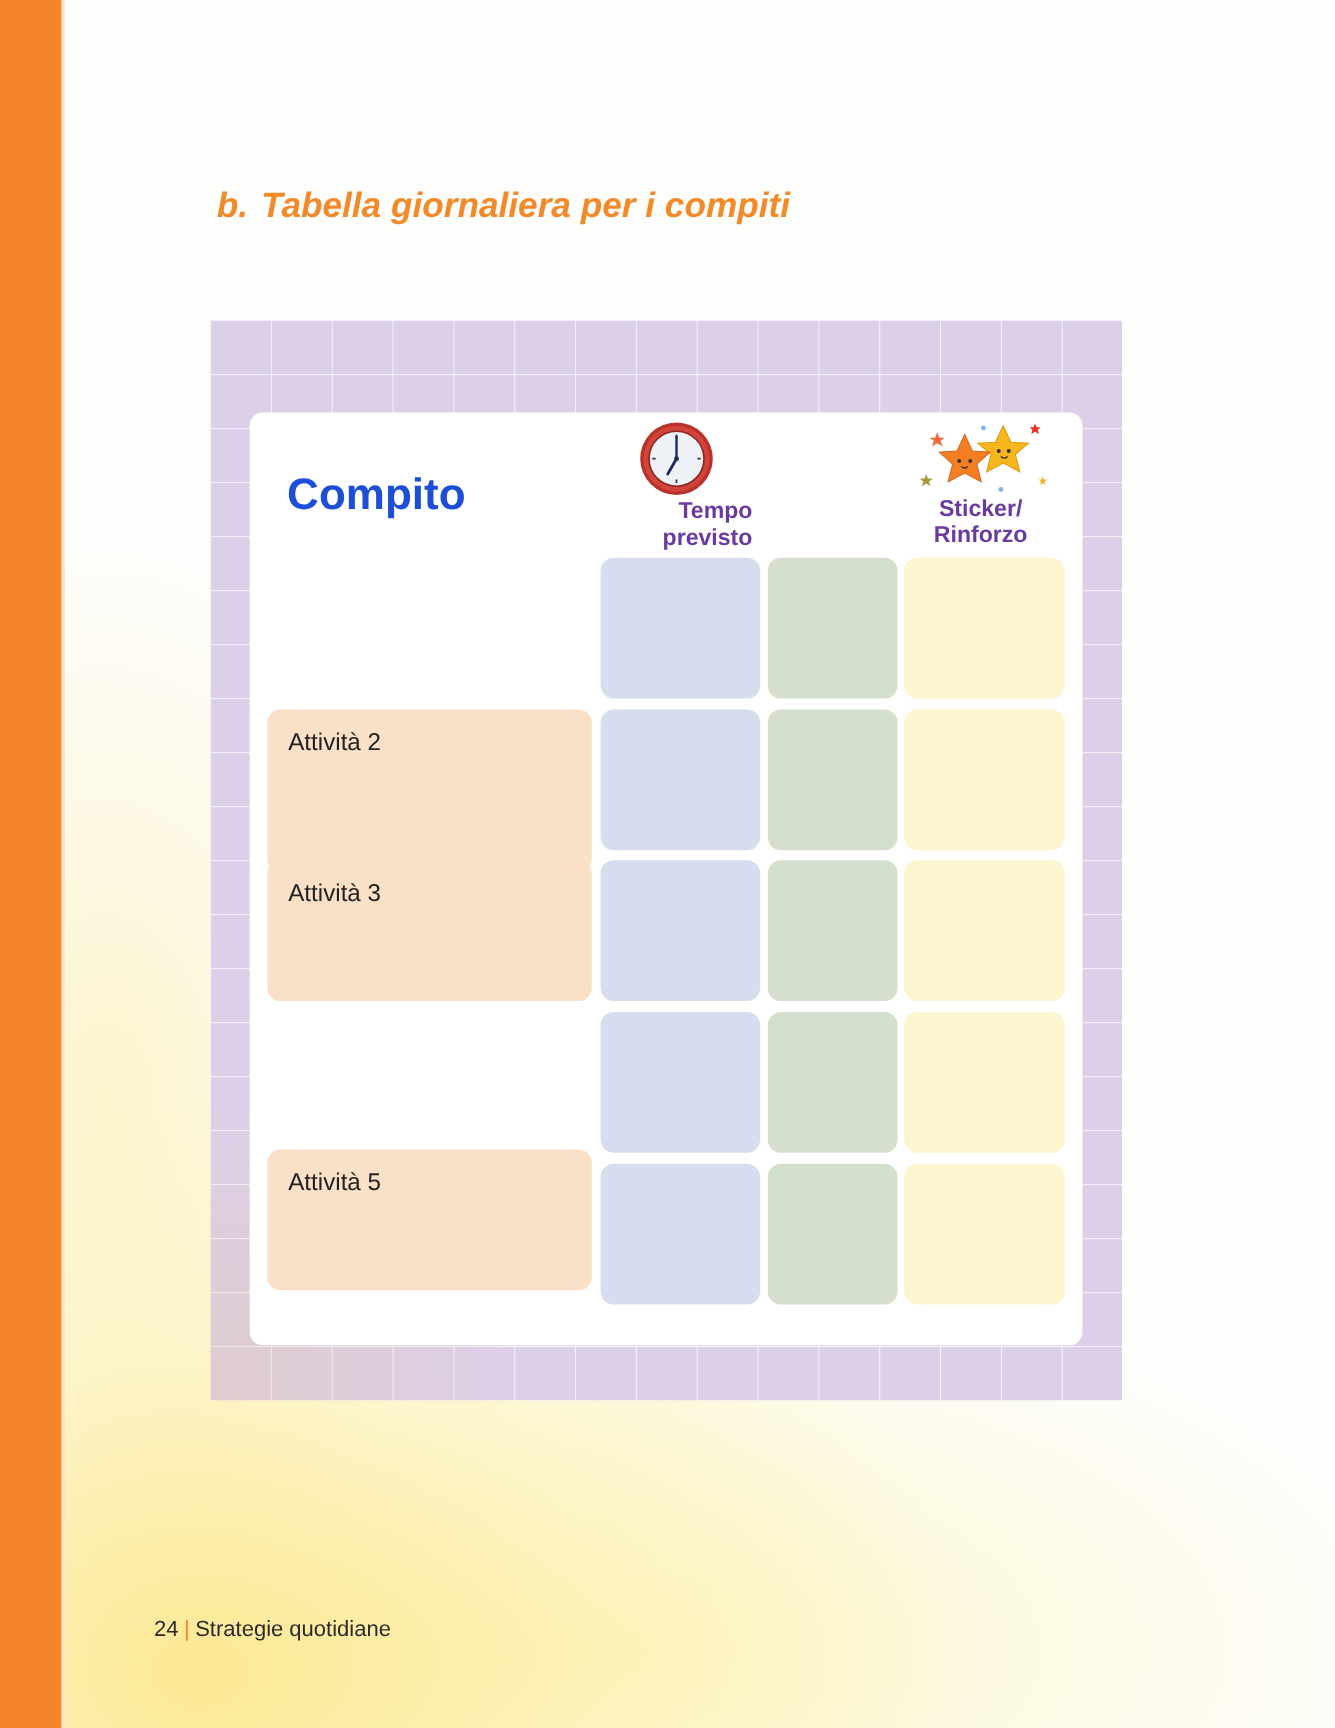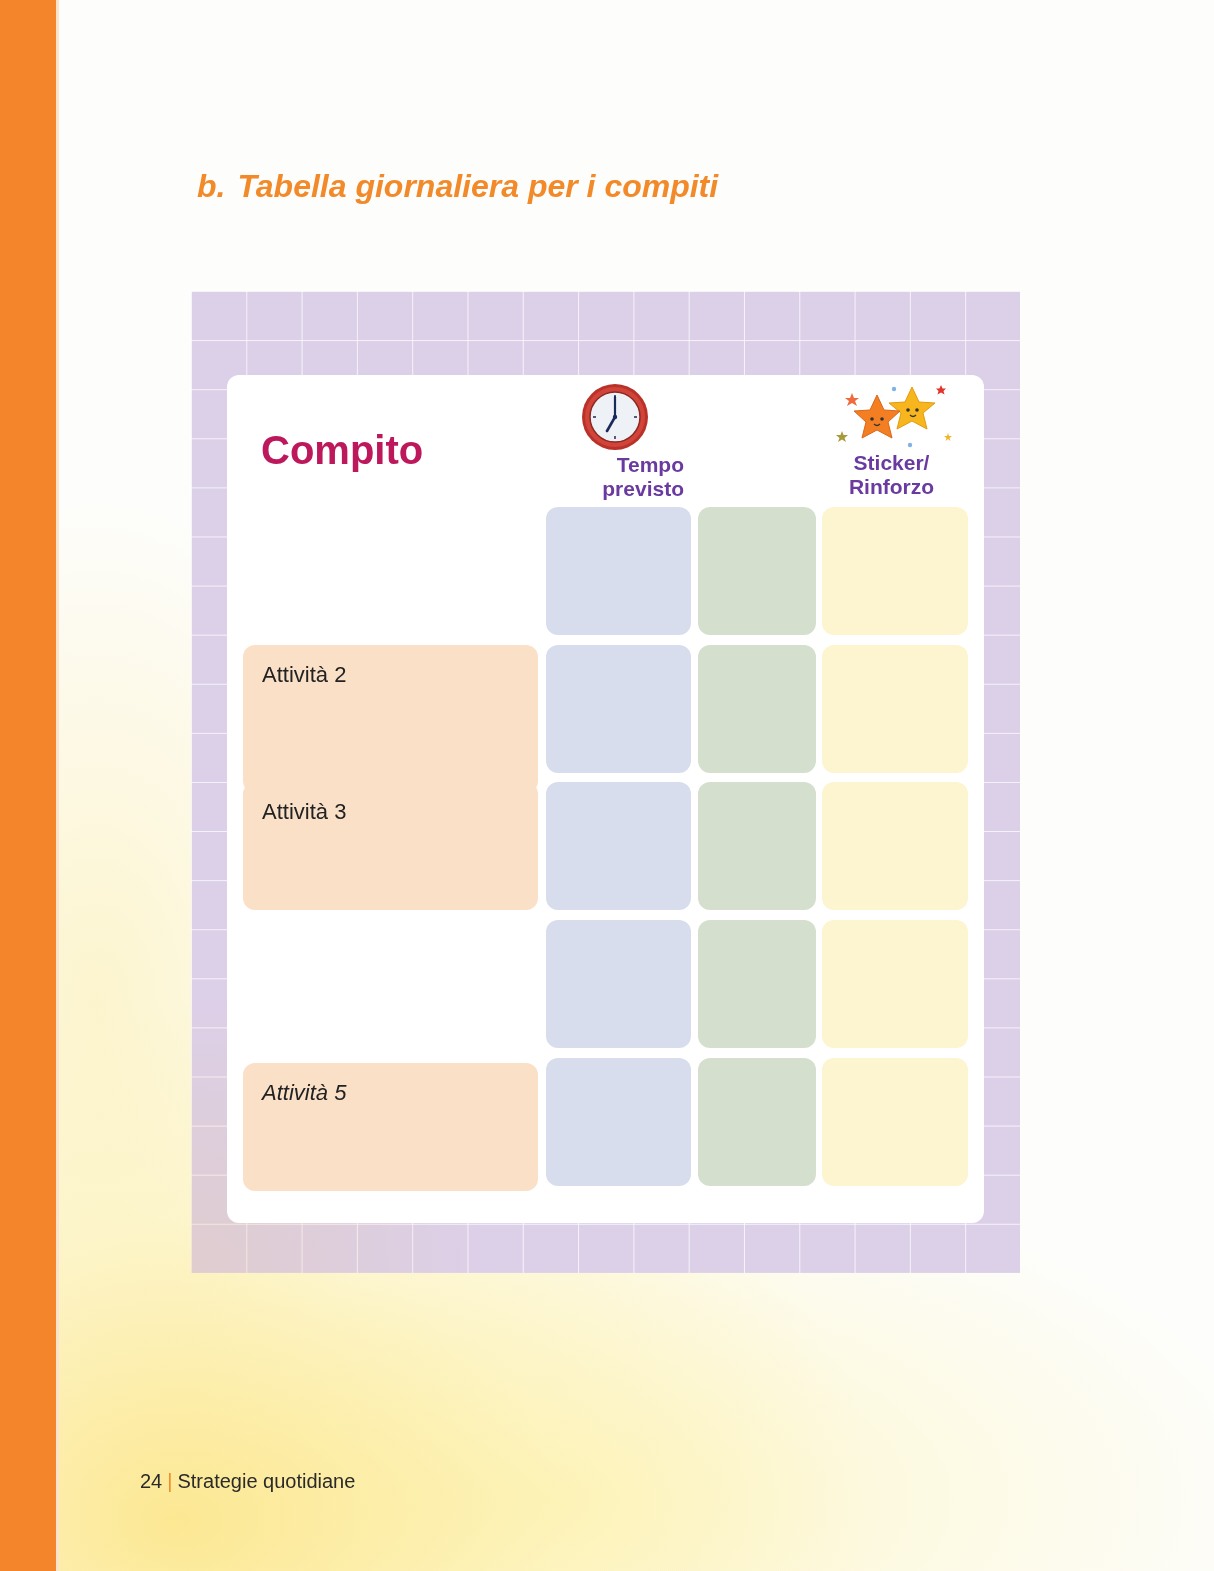--- a/index.html
+++ b/index.html
@@ -43,21 +43,21 @@
   .panel-tint {
     position: absolute; left: 0; top: 700px; width: 300px; height: 282px;
     background: radial-gradient(ellipse at 0 100%, rgba(230,200,160,0.35), rgba(0,0,0,0) 70%);
   }
   .card {
     position: absolute; left: 36px; top: 84px; width: 757px; height: 848px;
     background: #ffffff; border-radius: 12px;
   }
   .head-compito {
     position: absolute; left: 34px; top: 53px;
-    font-size: 40px; font-weight: bold; color: #be185d;
+    font-size: 40px; font-weight: bold; color: #1d4ed8;
   }
   .col-head {
     position: absolute; text-align: center;
     font-size: 21px; font-weight: bold; color: #6a3aa0; line-height: 24px;
   }
   .col-head .icon { display: block; margin: 0 auto; }
   .cell {
     position: absolute; border-radius: 12px;
   }
   .cell.task { background: #fbe0c8; }
@@ -147,21 +147,21 @@
       <span class="label">Attività 3</span>
     </div>
     <div class="cell tempo" style="left:319px; top:407px; width:145px; height:128px;"></div>
     <div class="cell done" style="left:471px; top:407px; width:118px; height:128px;"></div>
     <div class="cell sticker" style="left:595px; top:407px; width:146px; height:128px;"></div>
 
     <div class="cell tempo" style="left:319px; top:545px; width:145px; height:128px;"></div>
     <div class="cell done" style="left:471px; top:545px; width:118px; height:128px;"></div>
     <div class="cell sticker" style="left:595px; top:545px; width:146px; height:128px;"></div>
 
-    <div class="cell task" style="left:16px; top:688px; width:295px; height:128px;font-style:italic;">
+    <div class="cell task" style="left:16px; top:670px; width:295px; height:128px;">
       <span class="label">Attività 5</span>
     </div>
     <div class="cell tempo" style="left:319px; top:683px; width:145px; height:128px;"></div>
     <div class="cell done" style="left:471px; top:683px; width:118px; height:128px;"></div>
     <div class="cell sticker" style="left:595px; top:683px; width:146px; height:128px;"></div>
 
   </div>
 </div>
 
 <div class="footer">

